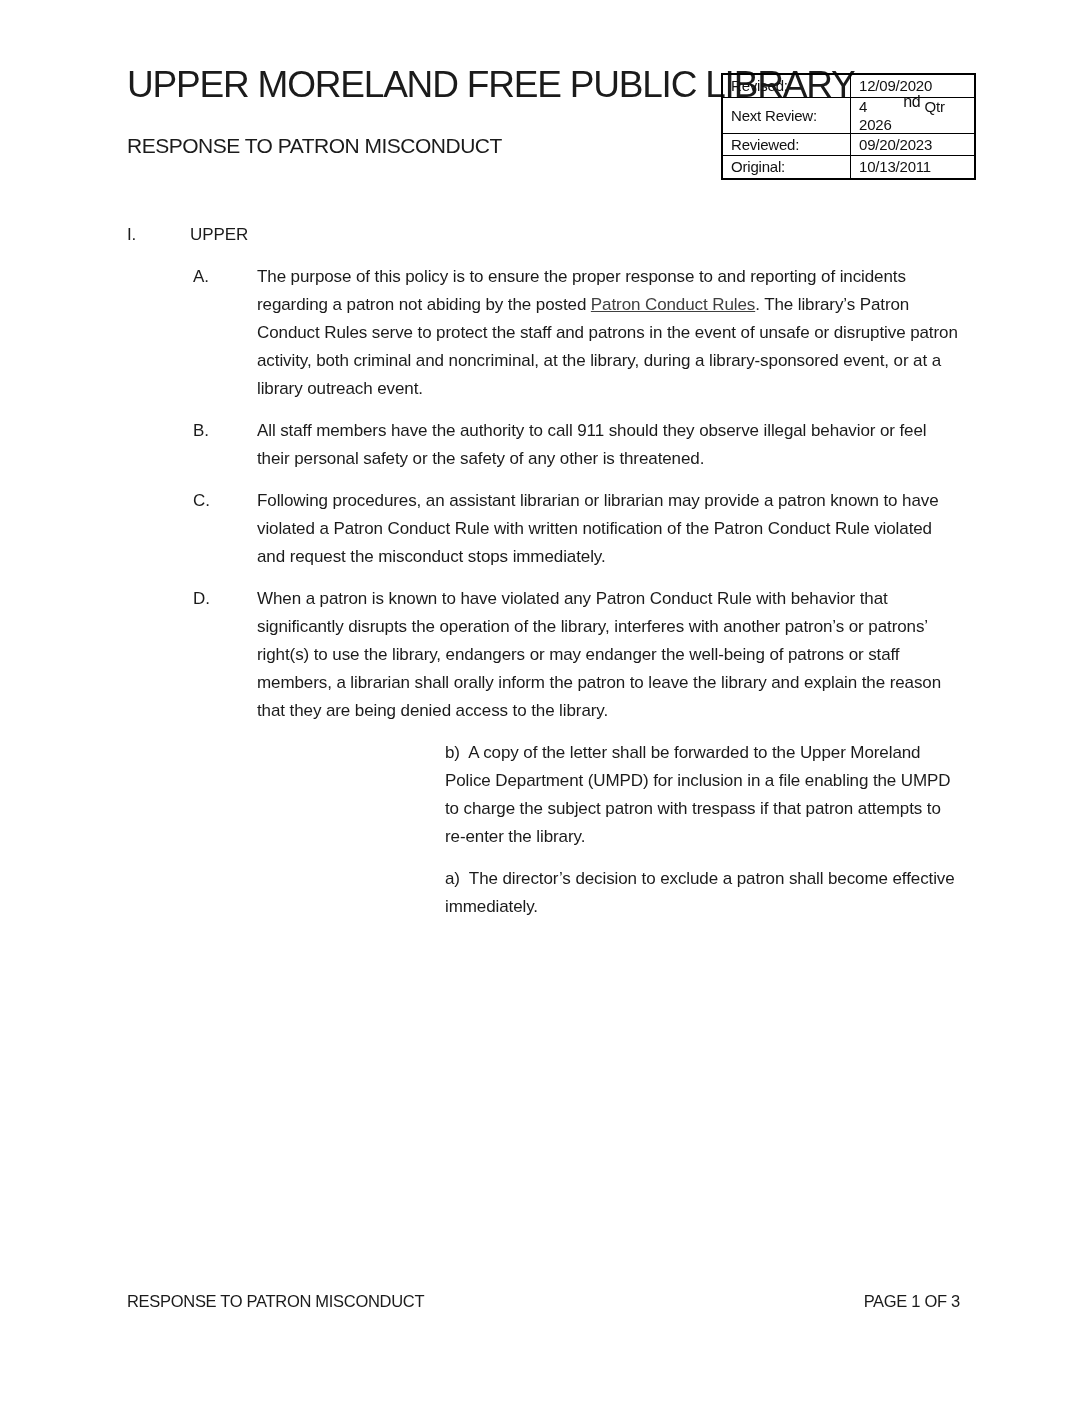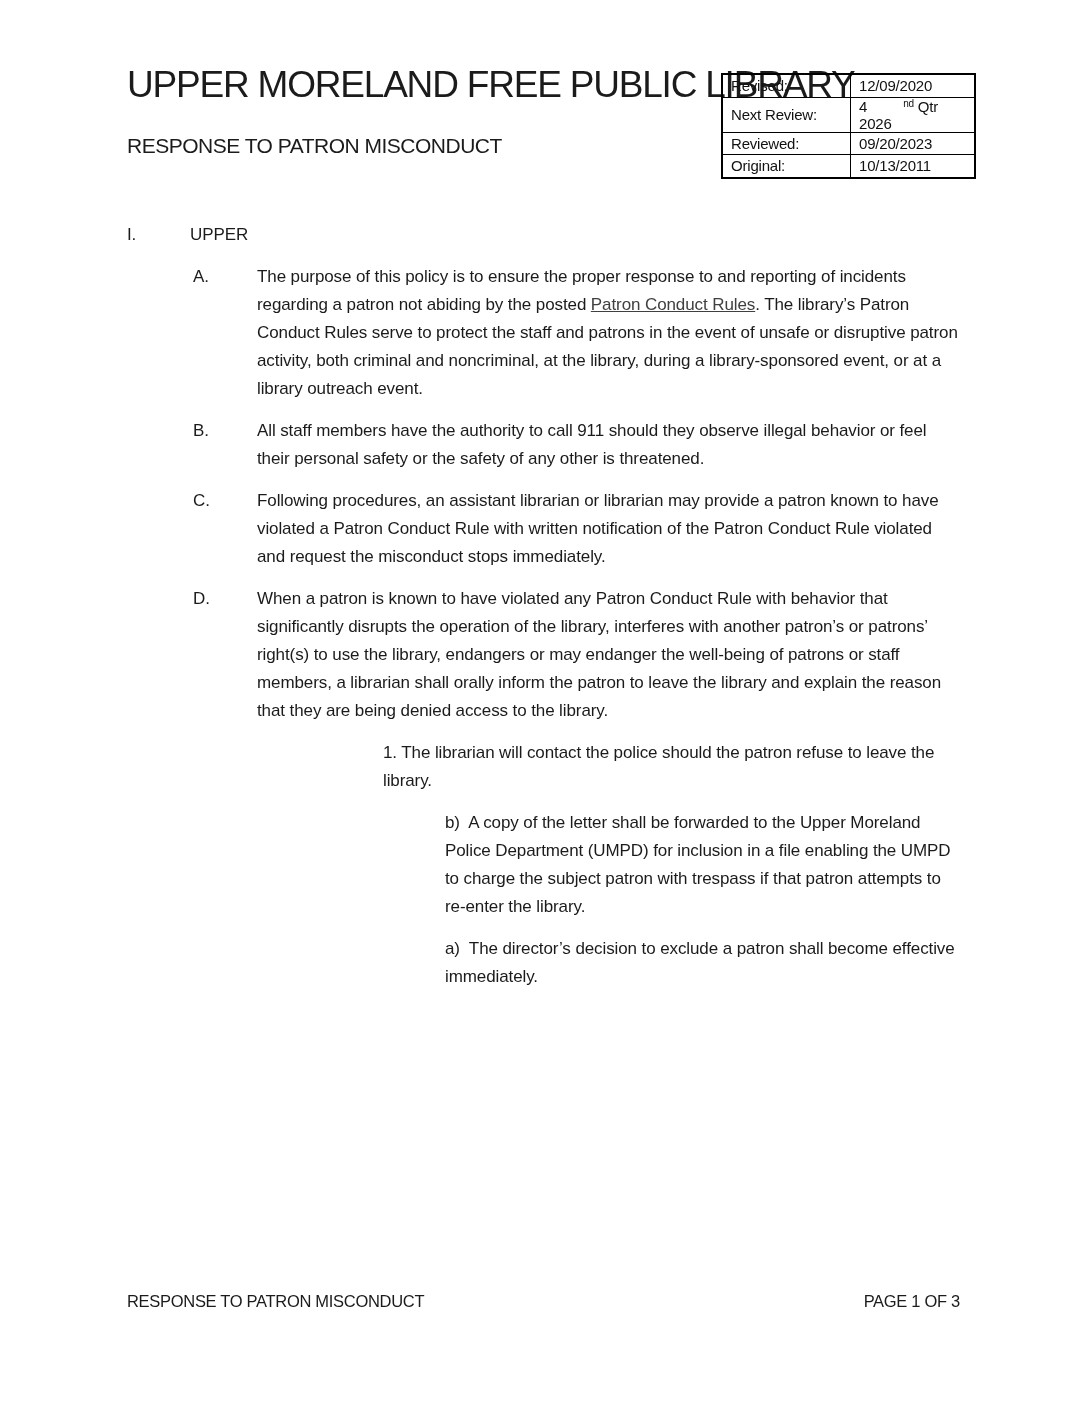--- a/index.html
+++ b/index.html
@@ -35,21 +35,21 @@
   }
   .rev-table, .rev-table td { border: 1px solid #000; margin-left: 16px; }
   .rev-table { border: 2px solid #000; }
   .rev-table td {
     height: 21.5px;
     padding: 0 0 0 8px;
     vertical-align: middle;
     letter-spacing: -0.2px;
   }
   .rev-table td.rev-label { width: 119px; }
-  .sup { font-size: 10px; position: relative; top: -4.5px; padding-left: 36px; }
+  .sup { font-size: 16px; position: relative; top: -4.5px; padding-left: 36px; }
   .section-heading {
     display: flex;
     margin: 62px 0 0 127px;
     font-size: 17px;
     line-height: 28px;
     letter-spacing: -0.1px;
   }
   .section-number { width: 63px; }
   .policy-item {
     display: flex;
@@ -140,21 +140,20 @@
   <div class="policy-item">
     <span class="item-label">C.</span>
     <div class="item-text">Following procedures, an assistant librarian or librarian may provide a patron known to have violated a Patron Conduct Rule with written notification of the Patron Conduct Rule violated and request the misconduct stops immediately.</div>
   </div>
 
   <div class="policy-item">
     <span class="item-label">D.</span>
     <div class="item-text">When a patron is known to have violated any Patron Conduct Rule with behavior that significantly disrupts the operation of the library, interferes with another patron’s or patrons’ right(s) to use the library, endangers or may endanger the well-being of patrons or staff members, a librarian shall orally inform the patron to leave the library and explain the reason that they are being denied access to the library.</div>
   </div>
 
-  <p class="numbered">1. The librarian will contact the police should the patron refuse to leave the library.</p>
 
   <p class="lettered">b)  A copy of the letter shall be forwarded to the Upper Moreland Police Department (UMPD) for inclusion in a file enabling the UMPD to charge the subject patron with trespass if that patron attempts to re-enter the library.</p>
   <p class="lettered">a)  The director’s decision to exclude a patron shall become effective immediately.</p>
 
   <div class="footer">
     <span>RESPONSE TO PATRON MISCONDUCT</span>
     <span>PAGE 1 OF 3</span>
   </div>
 
 </div>

